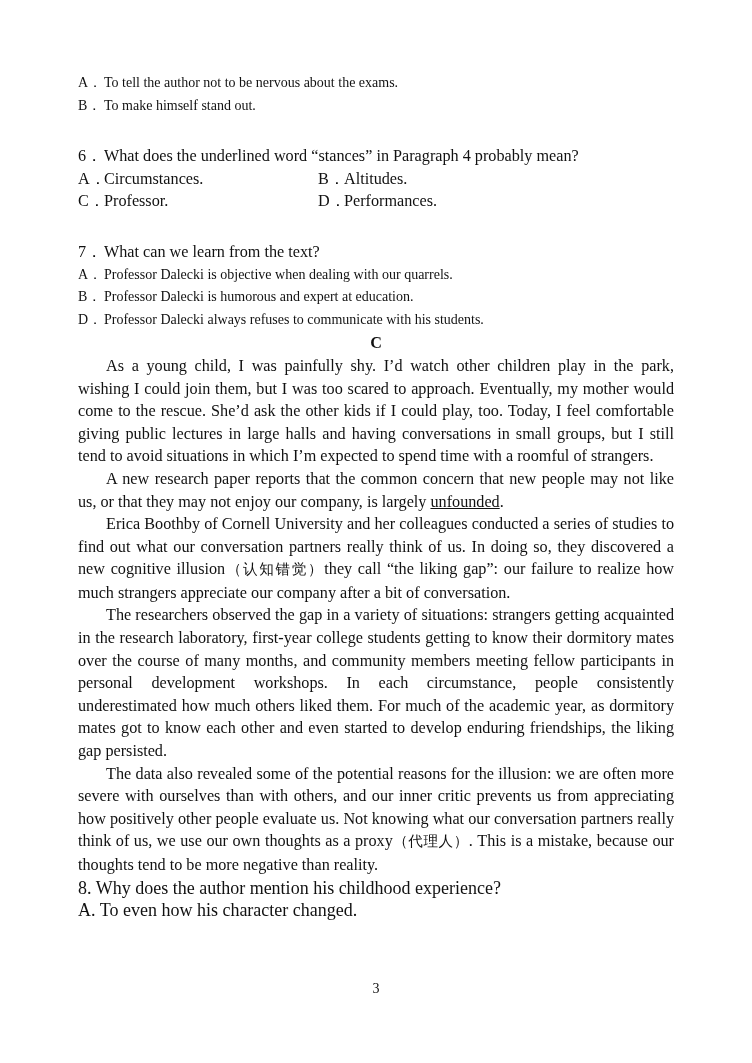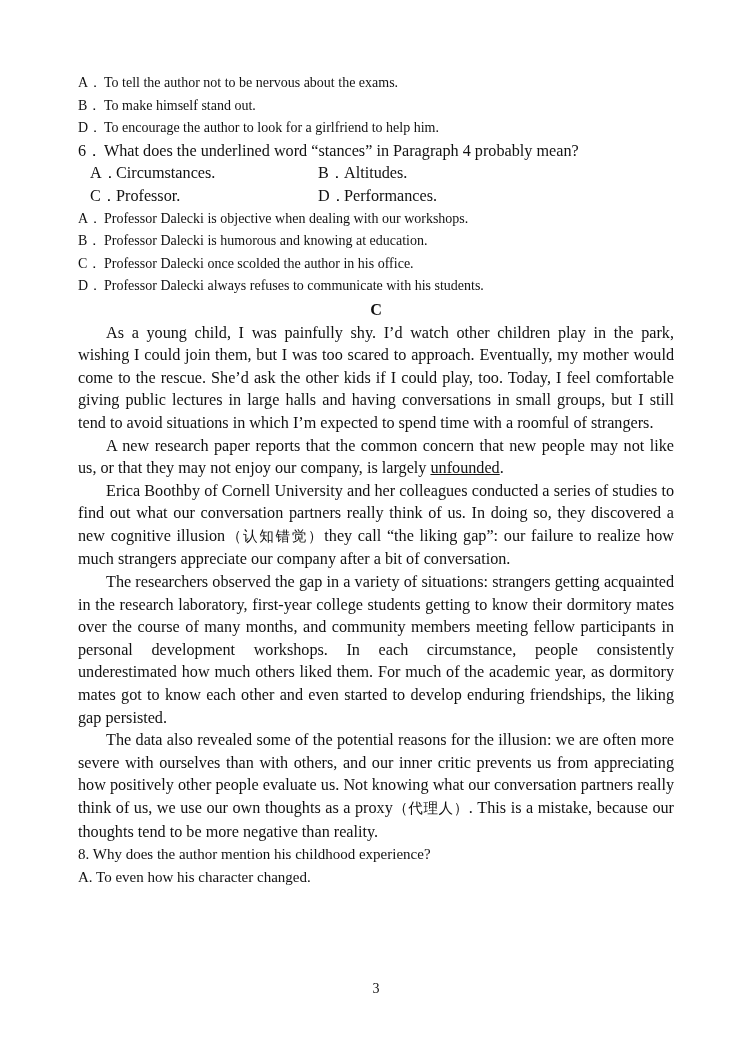--- a/index.html
+++ b/index.html
@@ -39,48 +39,49 @@
   
   .opt2 {
     position: relative;
     font-size: 16.2px;
     line-height: 22.6px;
     height: 22.6px;
     white-space: nowrap;
   }
   .opt2 .colA {
     position: absolute;
-    left: 12px;
+    left: 0;
     top: 0;
     font-family: Liberation Serif, serif;
   }
   .opt2 .colB {
     position: absolute;
     left: 240px;
     top: 0;
   }
   .opt2 .lbl {
     display: inline-block;
     width: 26px;
   }
 
   
   .q {
     font-size: 16.2px;
     line-height: 22.6px;
     white-space: nowrap;
+    margin-top: 28px;
   }
   .q .num {
     display: inline-block;
     width: 26px;
   }
 
   
   .qplain {
-    font-size: 15px;
+    font-size: 18px;
     line-height: 22.6px;
     white-space: nowrap;
   }
 
   
   .section-letter {
     text-align: center;
     font-weight: bold;
     font-size: 16.2px;
     line-height: 22.6px;
@@ -124,44 +125,41 @@
 <body>
 
 <div class="page">
 
   <div class="opt">
     <span class="lbl">A．</span><span>To tell the author not to be nervous about the exams.</span>
   </div>
   <div class="opt">
     <span class="lbl">B．</span><span>To make himself stand out.</span>
   </div>
-  <div class="opt">
-    <span class="lbl">D．</span><span>To encourage the author to look for a girlfriend to help him.</span>
-  </div>
 
   <div class="q">
     <span class="num">6．</span><span>What does the underlined word “stances” in Paragraph 4 probably mean?</span>
   </div>
   <div class="opt2">
     <span class="colA"><span class="lbl">A．</span><span>Circumstances.</span></span>
     <span class="colB"><span class="lbl">B．</span><span>Altitudes.</span></span>
   </div>
   <div class="opt2">
     <span class="colA"><span class="lbl">C．</span><span>Professor.</span></span>
     <span class="colB"><span class="lbl">D．</span><span>Performances.</span></span>
   </div>
 
-  <div class="opt">
-    <span class="lbl">A．</span><span>Professor Dalecki is objective when dealing with our workshops.</span>
+  <div class="q">
+    <span class="num">7．</span><span>What can we learn from the text?</span>
   </div>
   <div class="opt">
-    <span class="lbl">B．</span><span>Professor Dalecki is humorous and knowing at education.</span>
+    <span class="lbl">A．</span><span>Professor Dalecki is objective when dealing with our quarrels.</span>
   </div>
   <div class="opt">
-    <span class="lbl">C．</span><span>Professor Dalecki once scolded the author in his office.</span>
+    <span class="lbl">B．</span><span>Professor Dalecki is humorous and expert at education.</span>
   </div>
   <div class="opt">
     <span class="lbl">D．</span><span>Professor Dalecki always refuses to communicate with his students.</span>
   </div>
 
   <div class="section-letter">C</div>
 
   <p class="para">As a young child, I was painfully shy. I’d watch other children play in the park, wishing I could join them, but I was too scared to approach. Eventually, my mother would come to the rescue. She’d ask the other kids if I could play, too. Today, I feel comfortable giving public lectures in large halls and having conversations in small groups, but I still tend to avoid situations in which I’m expected to spend time with a roomful of strangers.</p>
 
   <p class="para"><span>A new research paper reports that the common concern that new people may not like us, or that they may not enjoy our company, is largely </span><u>unfounded</u><span>.</span></p>

